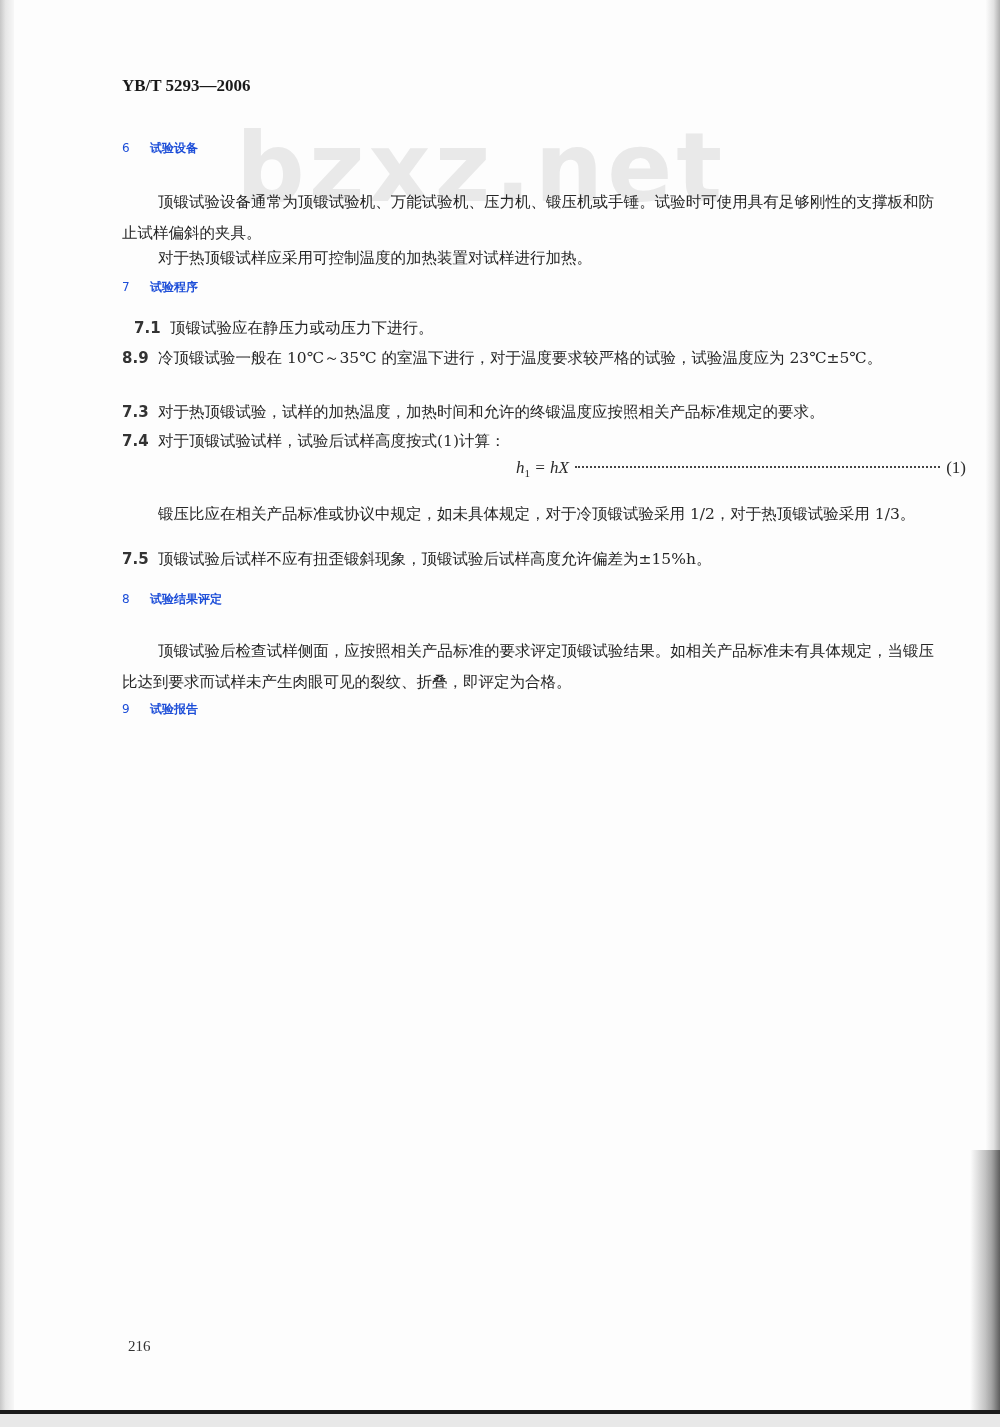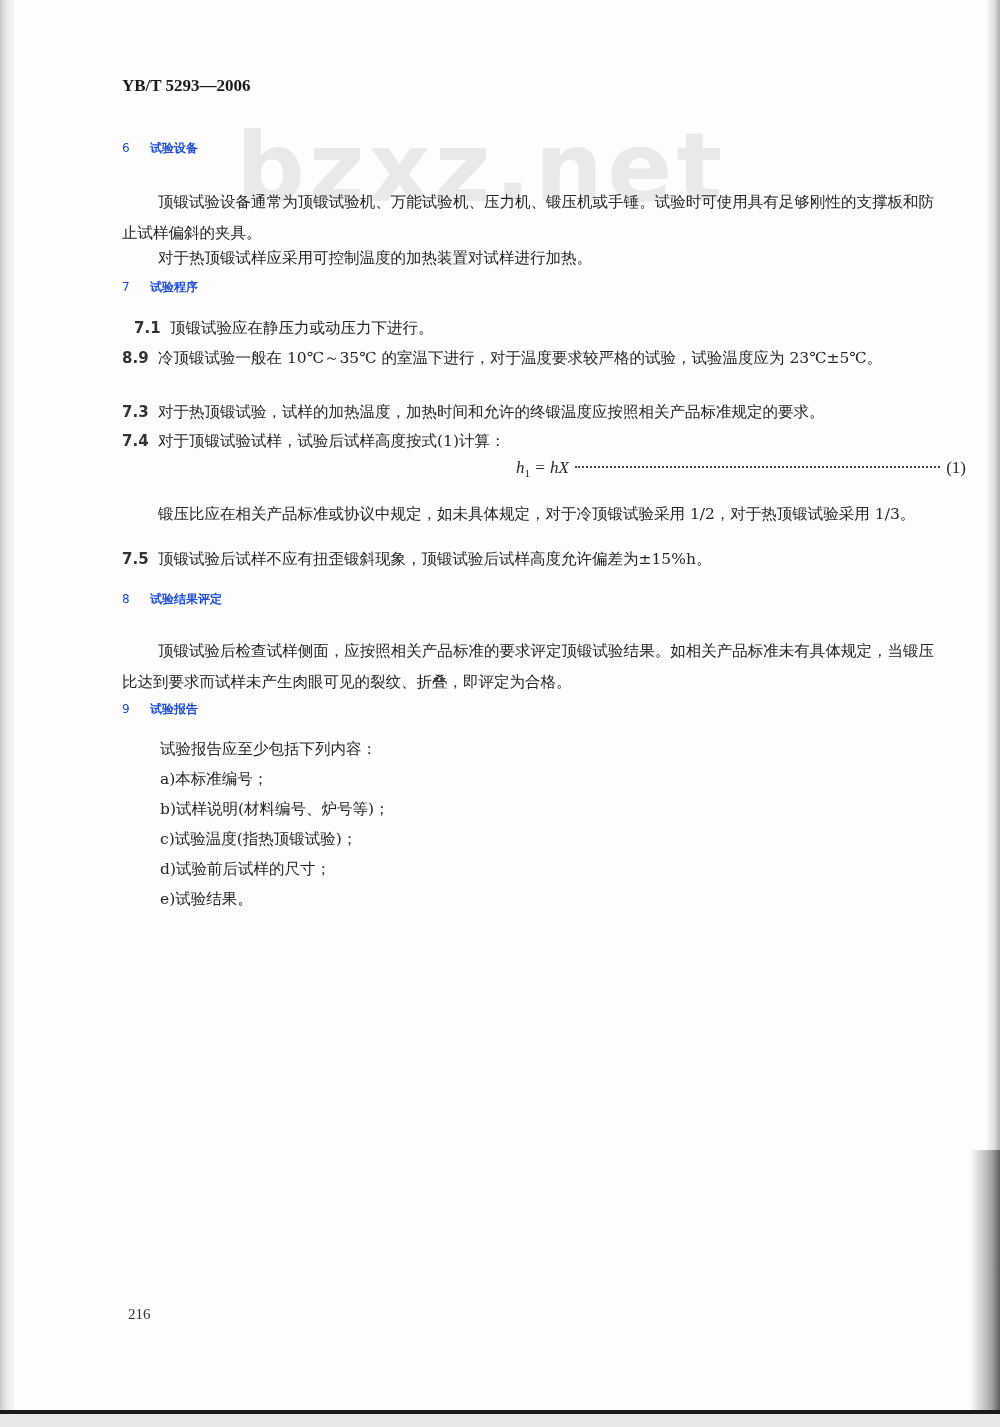--- a/index.html
+++ b/index.html
@@ -78,21 +78,21 @@
   .formula .expr { font-style: italic; white-space: nowrap; }
   .formula .expr sub { font-size: 11px; font-style: normal; }
   .formula .dots {
     flex: 1; margin: 0 6px; border-bottom: 2px dotted #444; height: 1px;
     transform: translateY(-5px);
   }
   .formula .eqno { white-space: nowrap; }
   .list { position: absolute; left: 160px; font-size: 15.5px; line-height: 30px; color: #262626; }
   .list div { white-space: nowrap; }
   .page-no {
-    position: absolute; left: 128px; top: 1306px;
+    position: absolute; left: 128px; top: 1338px;
     font-family: "Liberation Serif", serif; font-size: 15px; color: #333;
   }
 </style>
 </head>
 <body>
 
 <div class="page">
   <div class="edge-left"></div>
   <div class="edge-right"></div>
   <div class="edge-right-bottom"></div>
@@ -139,23 +139,15 @@
   </div>
 
   <div class="heading" style="top:591px;">
     <span class="num">8</span><span>试验结果评定</span>
   </div>
   <div class="para indent" style="top:625px;">顶锻试验后检查试样侧面，应按照相关产品标准的要求评定顶锻试验结果。如相关产品标准未有具体规定，当锻压比达到要求而试样未产生肉眼可见的裂纹、折叠，即评定为合格。</div>
 
   <div class="heading" style="top:701px;">
     <span class="num">9</span><span>试验报告</span>
   </div>
-  <div class="list" style="top:734px;">
-    <div>试验报告应至少包括下列内容：</div>
-    <div>a)本标准编号；</div>
-    <div>b)试样说明(材料编号、炉号等)；</div>
-    <div>c)试验温度(指热顶锻试验)；</div>
-    <div>d)试验前后试样的尺寸；</div>
-    <div>e)试验结果。</div>
-  </div>
 
   <div class="page-no">216</div>
 </div>
 
 </body></html>

